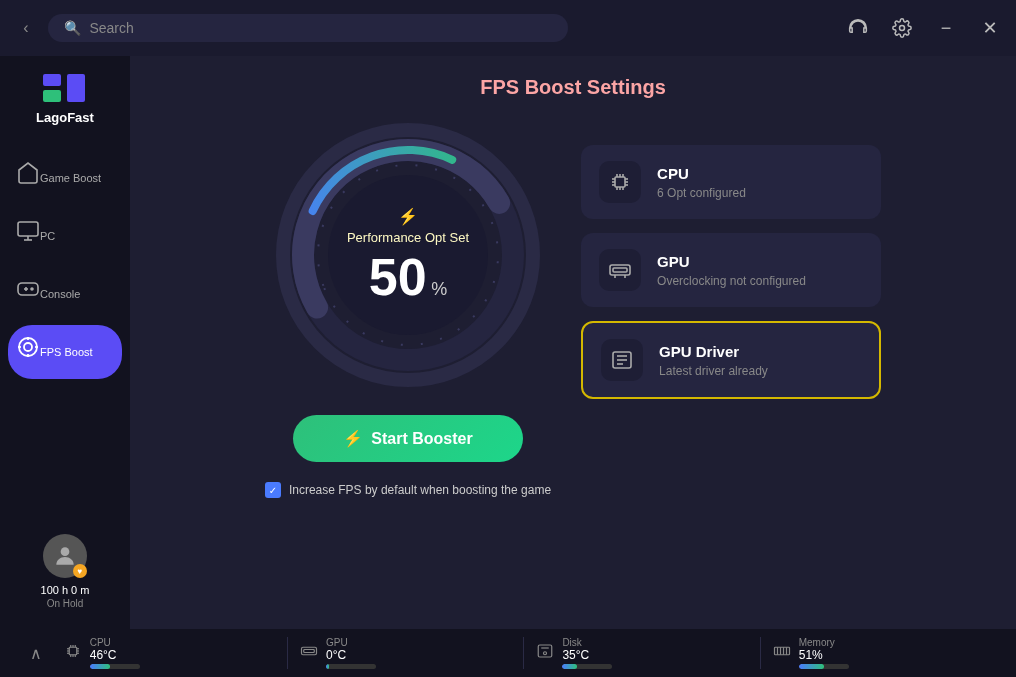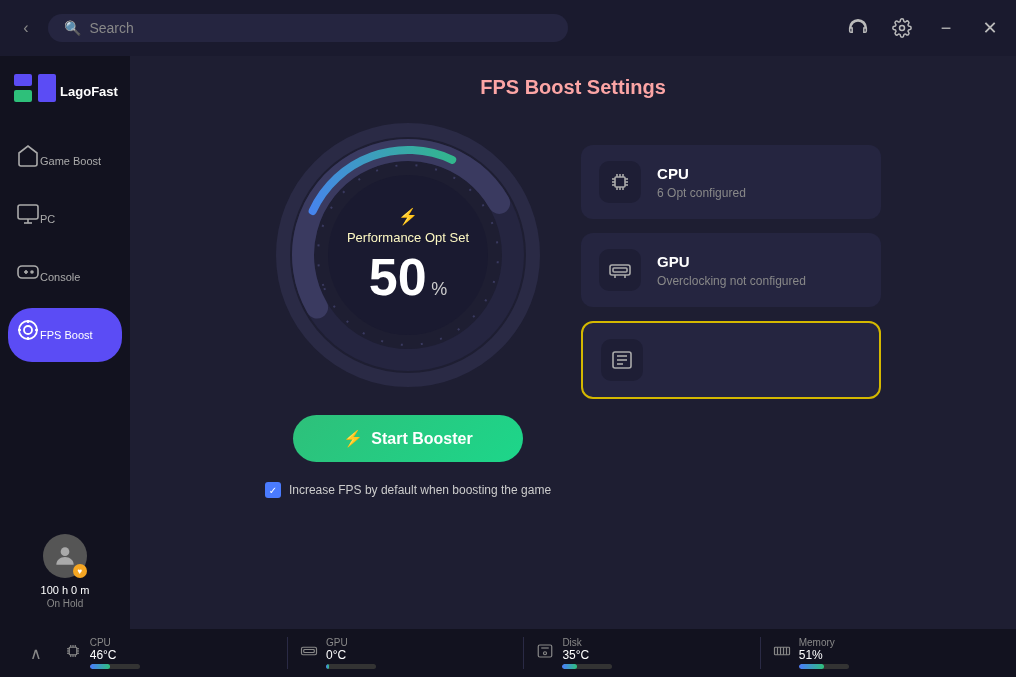--- a/index.html
+++ b/index.html
@@ -85,21 +85,21 @@
       width: 130px;
       background: #12121f;
       display: flex;
       flex-direction: column;
       align-items: center;
       padding: 8px 0;
       flex-shrink: 0;
     }
     .logo-area {
       display: flex;
-      flex-direction: row;
+      flex-direction: column;
       align-items: center;
       margin-bottom: 16px;
       padding: 8px;
     }
     .logo-icon {
       width: 48px;
       height: 36px;
     }
     .logo-text {
       font-size: 13px;
@@ -582,20 +582,24 @@
         </div>
 
         <div class="info-card selected">
           <div class="info-card-icon">
             <svg width="24" height="24" viewBox="0 0 24 24" fill="none" stroke="#aaa" stroke-width="1.6">
               <rect x="3" y="4" width="18" height="16" rx="2"></rect>
               <line x1="7" y1="8" x2="17" y2="8"></line>
               <line x1="7" y1="12" x2="17" y2="12"></line>
               <line x1="7" y1="16" x2="13" y2="16"></line>
             </svg>
+          </div>
+          <div class="info-card-content">
+            <div class="info-card-title">GPU Driver</div>
+            <div class="info-card-sub">Latest driver already</div>
           </div>
         </div>
 
       </div>
     </div>
   </div>
 </div>
 
 <div class="status-bar">
   <div class="status-chevron">∧</div>

